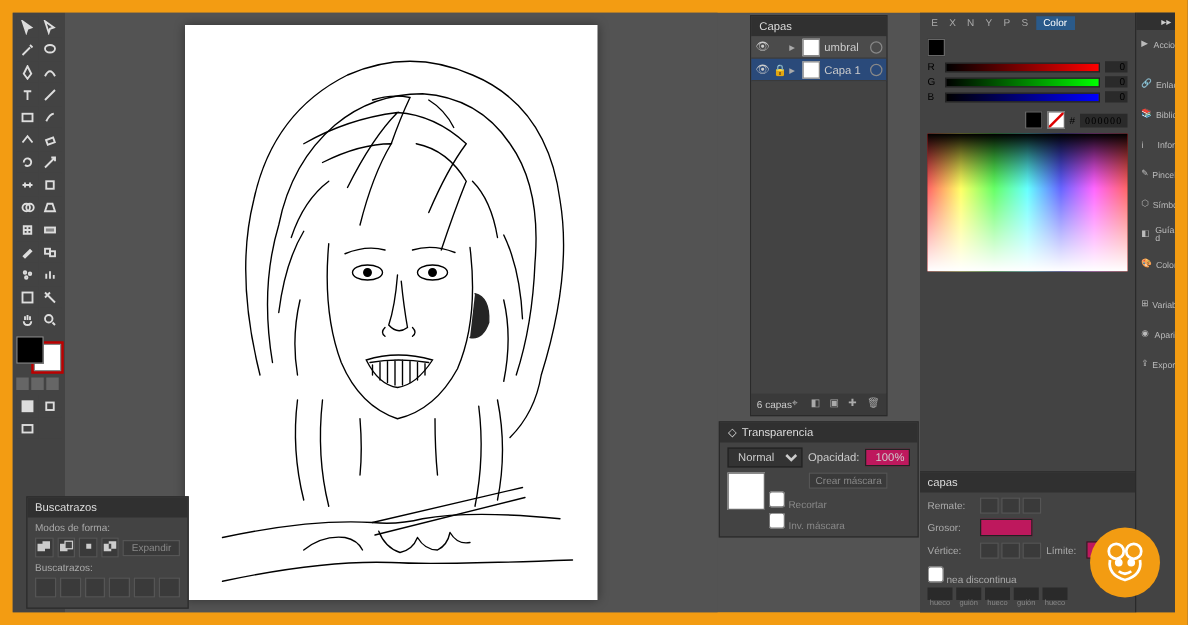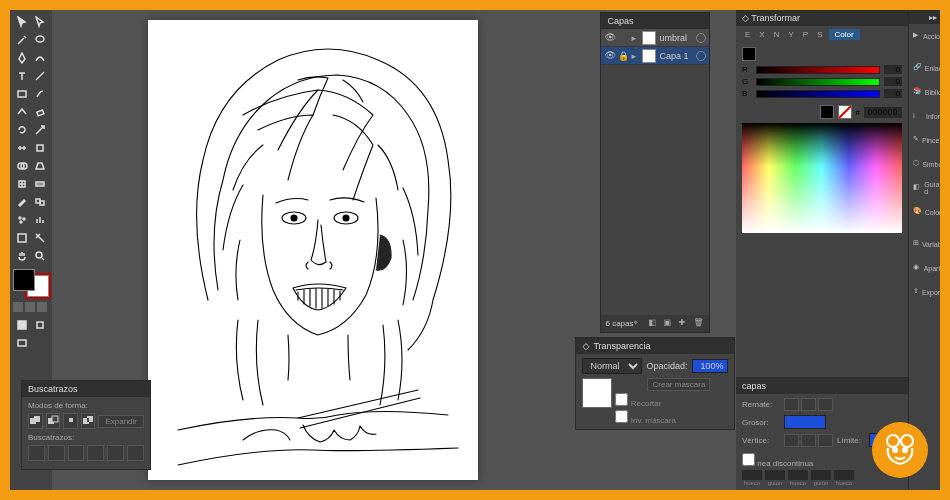--- a/index.html
+++ b/index.html
@@ -39,21 +39,21 @@
   .layer .circ { width: 10px; height: 10px; border: 1px solid #888; border-radius: 50%; }
   .layers-fill { height: 250px; background: #434343; }
   .layers-foot { display: flex; align-items: center; justify-content: space-between; padding: 3px 4px; background: #3a3a3a; font-size: 8px; }
   .foot-icons { display: flex; gap: 4px; }
   .foot-icons span { width: 11px; height: 11px; display: inline-block; color: #aaa; }
   
   
   .transp { padding: 4px 6px; }
   .transp-row { display: flex; align-items: center; gap: 4px; font-size: 9px; margin-bottom: 3px; }
   .select { background: #333; border: 1px solid #222; color: #ccc; padding: 1px 3px; font-size: 9px; width: 60px; }
-  .num { background: #1d4ed8; border: 1px solid #222; color: #ccc; padding: 1px 3px; font-size: 9px; width: 36px; text-align: right; }
+  .num { background: #be185d; border: 1px solid #222; color: #ccc; padding: 1px 3px; font-size: 9px; width: 36px; text-align: right; }
   .mask-box { display: flex; gap: 3px; margin-top: 4px; }
   .mask-thumb { width: 30px; height: 30px; background: #fff; border: 1px solid #666; }
   .mask-opts { display: flex; flex-direction: column; gap: 2px; font-size: 8px; color: #888; }
   .mask-btn { background: #3a3a3a; border: 1px solid #555; padding: 1px 4px; color: #888; font-size: 8px; margin-left: 32px; }
   
   
   .far-right { width: 172px; background: #434343; display: flex; flex-direction: column; }
   .transform-hd { background: #303030; padding: 3px 6px; font-size: 9px; color: #ddd; }
   .color-mode { display: flex; gap: 3px; padding: 3px 6px; font-size: 8px; color: #aaa; }
   .color-mode span { padding: 1px 3px; }
@@ -91,21 +91,21 @@
   .dash-lbls { display: flex; gap: 3px; font-size: 6px; color: #888; }
   .dash-lbls span { width: 20px; text-align: center; }
   
   
   .icon-strip { width: 32px; background: #434343; border-left: 1px solid #2a2a2a; display: flex; flex-direction: column; }
   .strip-top { height: 14px; background: #303030; display: flex; align-items: center; justify-content: flex-end; padding-right: 3px; font-size: 8px; color: #ccc; }
   .strip-item { height: 24px; display: flex; align-items: center; padding-left: 4px; gap: 3px; font-size: 7px; color: #bbb; cursor: pointer; }
   .strip-ico { width: 11px; height: 11px; display: inline-block; }
   
   
-  .pathfinder { position: absolute; left: 11px; bottom: 20px; width: 130px; background: #434343; border: 1px solid #2a2a2a; font-size: 9px; color: #ccc; }
+  .pathfinder { position: absolute; left: 11px; bottom: 3px; width: 130px; background: #434343; border: 1px solid #2a2a2a; font-size: 9px; color: #ccc; }
   .pf-bd { padding: 4px 6px; }
   .pf-label { font-size: 8px; color: #aaa; margin-bottom: 3px; }
   .pf-row { display: flex; gap: 3px; align-items: center; margin-bottom: 4px; }
   .pf-ico { width: 18px; height: 16px; background: #3a3a3a; border: 1px solid #555; display: flex; align-items: center; justify-content: center; }
   .pf-ico svg { width: 12px; height: 12px; }
   .pf-exp { background: #3a3a3a; border: 1px solid #555; padding: 1px 6px; font-size: 8px; color: #888; }
   
   
   .logo { position: absolute; right: 12px; bottom: 12px; width: 56px; height: 56px; border-radius: 50%; background: #f39c12; display: flex; align-items: center; justify-content: center; }
   .logo svg { width: 40px; height: 40px; }
@@ -422,23 +422,20 @@
             <button class="mask-btn">Crear máscara</button>
             <label><input type="checkbox" style=""> <span>Recortar</span></label>
             <label><input type="checkbox" style=""> <span>Inv. máscara</span></label>
           </div>
         </div>
       </div>
     </div>
   </div>
 
   <div class="far-right">
-    <div class="transform-hd">
-      ◇ <span>Transformar</span>
-    </div>
     <div class="color-mode">
       <span>E</span>
       <span>X</span>
       <span>N</span>
       <span>Y</span>
       <span>P</span>
       <span>S</span>
       <span class="active"><span>Color</span></span>
     </div>
     <div class="rgb-sliders">

